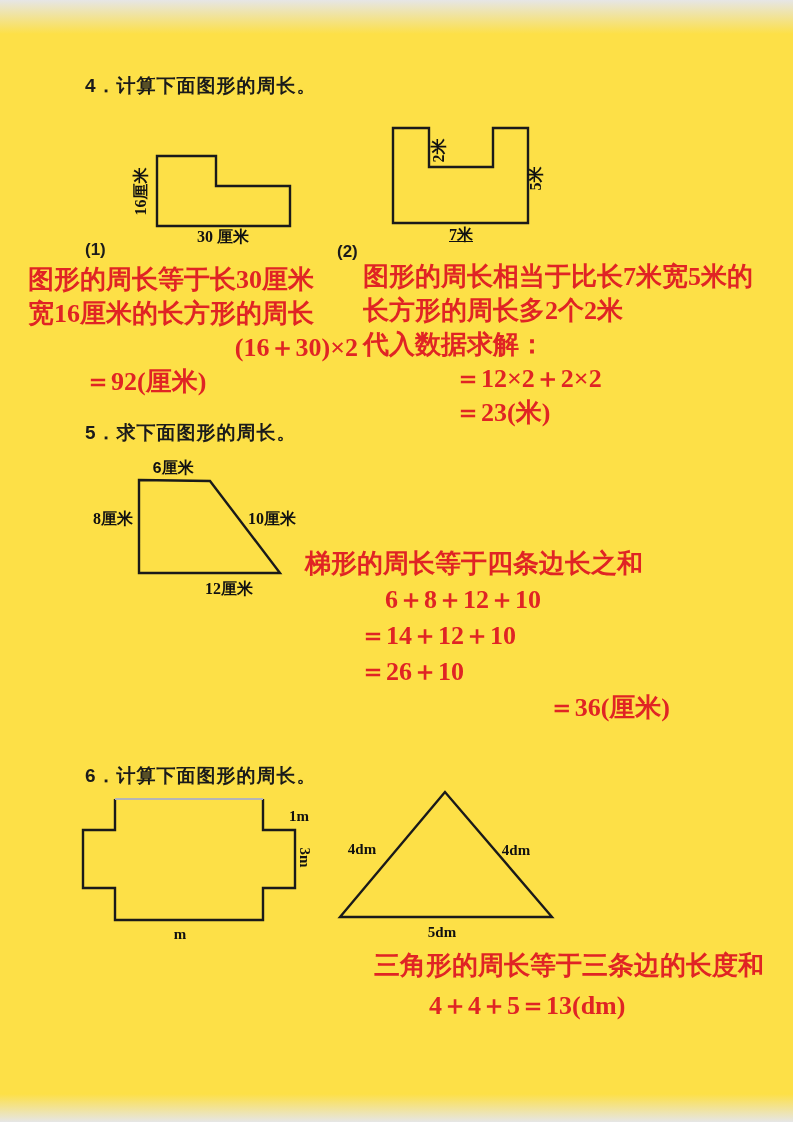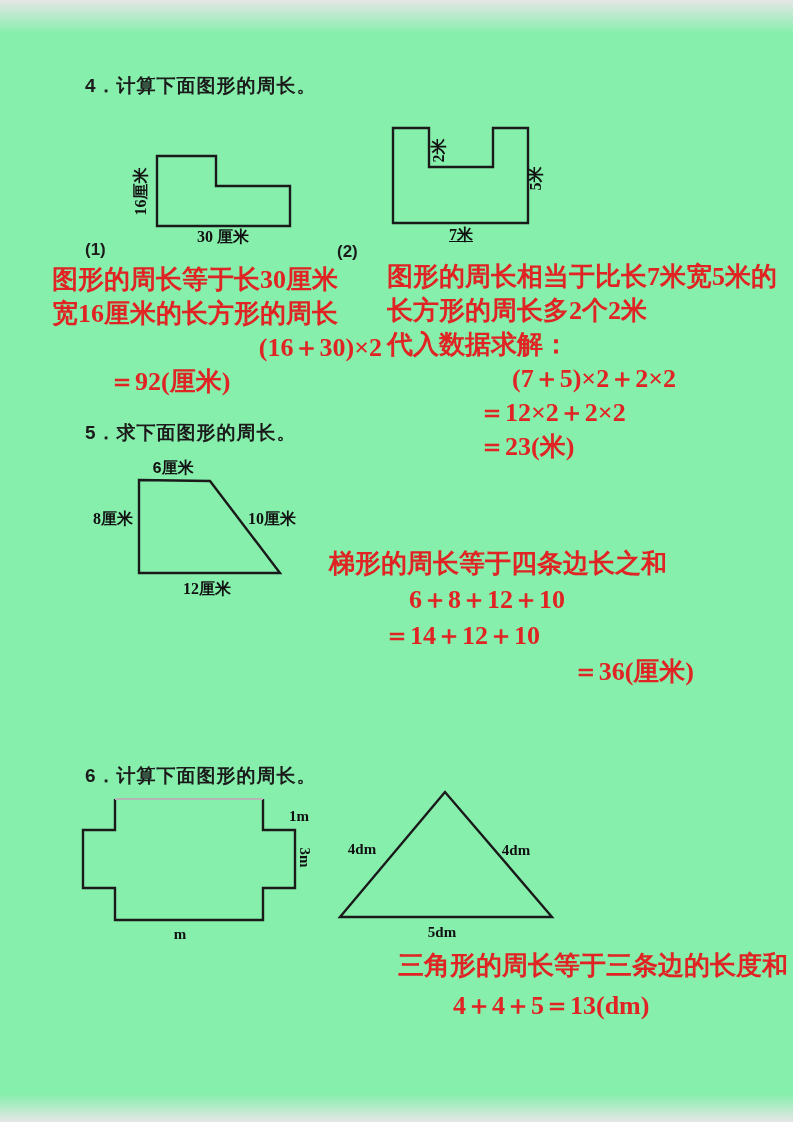--- a/index.html
+++ b/index.html
@@ -2,21 +2,21 @@
 <html><head>
 <meta charset="utf-8">
 <style>
   html,body{margin:0;padding:0;}
   body{
     width:793px;height:1122px;
     background:#ffffff;
     font-family:"Liberation Sans","DejaVu Sans",sans-serif;
     overflow:hidden;
   }
-  .page{position:relative;width:793px;height:1122px;background:#86efac;}
+  .page{position:relative;width:793px;height:1122px;background:#fde047;}
   .band-top{position:absolute;left:0;top:0;width:100%;height:34px;
     background:linear-gradient(#e6e6e6,rgba(255,255,255,0));}
   .band-bottom{position:absolute;left:0;bottom:0;width:100%;height:28px;
     background:linear-gradient(rgba(255,255,255,0),#e6e6e6);}
   .heading{
     position:absolute;color:#1b1b1b;font-size:19px;font-weight:600;
     letter-spacing:1px;white-space:nowrap;
   }
   .caption{position:absolute;color:#1b1b1b;font-size:17px;font-weight:600;}
   .figlabel{
@@ -24,21 +24,20 @@
     text-align:center;white-space:nowrap;
     font-family:"Liberation Serif","DejaVu Serif",serif;
   }
   .rot-ccw{transform:rotate(-90deg);transform-origin:center;}
   .rot-cw{transform:rotate(90deg);transform-origin:center;}
   .figsvg{position:absolute;overflow:visible;}
   .ans{
     position:absolute;color:#e02424;font-weight:bold;
     font-family:"Liberation Serif","DejaVu Serif",serif;
     white-space:nowrap;
-    margin-left:24px;
   }
   .ans div{white-space:nowrap;}
   .a1{left:28px;top:263px;width:330px;font-size:26px;line-height:34px;}
   .a1 .l2{text-align:right;}
   .a1 .l3{padding-left:57px;}
   .a2{left:363px;top:260px;width:410px;font-size:26px;line-height:34px;}
   .a2 .l3{padding-left:125px;}
   .a2 .l4{padding-left:92px;}
   .a2 .l5{padding-left:92px;}
   .a5{left:305px;top:546px;width:365px;font-size:26px;line-height:36px;}
@@ -83,39 +82,39 @@
     <div class="l0">图形的周长等于长30厘米</div>
     <div class="l1">宽16厘米的长方形的周长</div>
     <div class="l2">(16＋30)×2</div>
     <div class="l3">＝92(厘米)</div>
   </div>
 
   <div class="ans a2">
     <div class="l0">图形的周长相当于比长7米宽5米的</div>
     <div class="l1">长方形的周长多2个2米</div>
     <div class="l2">代入数据求解：</div>
-    <div class="l3">(7＋5)×2＋2×2</div>
     <div class="l4">＝12×2＋2×2</div>
     <div class="l5">＝23(米)</div>
   </div>
 
   <div class="heading" style="left:85px;top:420px;">5．求下面图形的周长。</div>
 
   <svg class="figsvg" style="left:130px;top:470px;" width="165" height="115">
     <polygon points="9,10 80,11 150,103 9,103"></polygon>
   </svg>
   <div class="figlabel" style="left:143px;top:458px;width:60px;font-family:Liberation Mono, monospace;">6厘米</div>
   <div class="figlabel" style="left:83px;top:509px;width:60px;">8厘米</div>
   <div class="figlabel" style="left:237px;top:509px;width:70px;">10厘米</div>
-  <div class="figlabel" style="left:172px;top:579px;width:70px;">12厘米</div>
+  <div class="figlabel" style="left:183px;top:579px;width:70px;text-align:right;">12厘米</div>
 
   <div class="ans a5">
     <div class="l0">梯形的周长等于四条边长之和</div>
     <div class="l1">6＋8＋12＋10</div>
     <div class="l2">＝14＋12＋10</div>
+    <div class="l3">＝26＋10</div>
     <div class="l4">＝36(厘米)</div>
   </div>
 
   <div class="heading" style="left:85px;top:763px;">6．计算下面图形的周长。</div>
 
   <svg class="figsvg" style="left:75px;top:790px;" width="240" height="140">
     <path d="M 188,9 L 188,40 L 220,40 L 220,98 L 188,98 L 188,130 L 40,130 L 40,98 L 8,98 L 8,40 L 40,40 L 40,9"></path>
     <line class="faint-edge" x1="40" y1="9" x2="188" y2="9"></line>
   </svg>
   <div class="figlabel" style="left:264px;top:808px;width:30px;font-size:15px;padding-left:20px;">1m</div>

